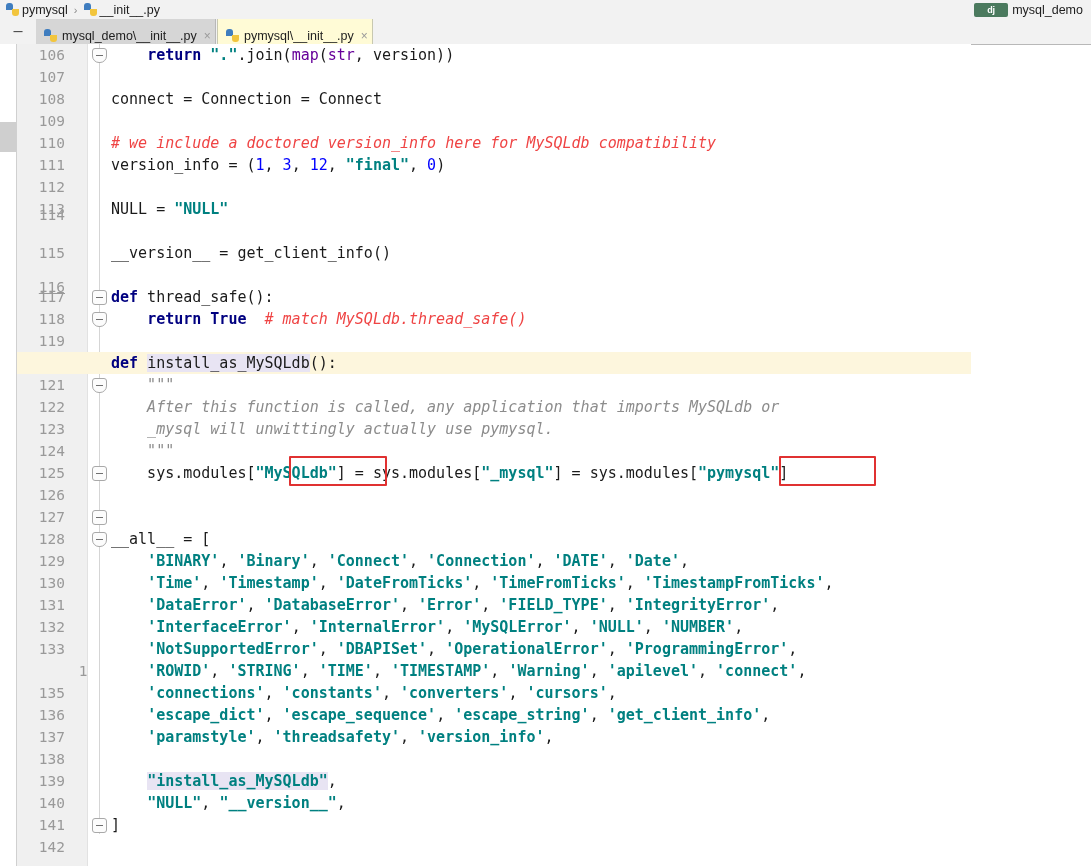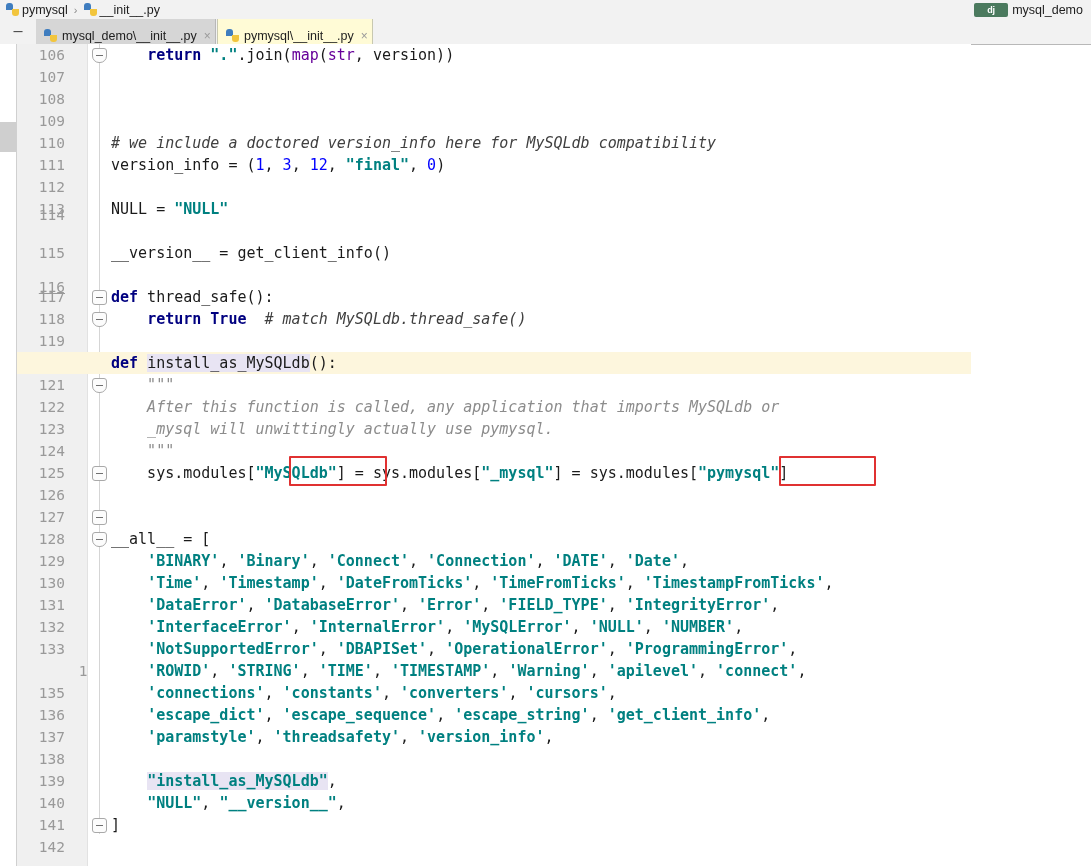--- a/index.html
+++ b/index.html
@@ -98,21 +98,21 @@
     position:absolute;left:0;width:980px;height:22px;line-height:22px;
     font-family:"DejaVu Sans Mono",monospace;font-size:15px;color:#1a1a1a;
     white-space:pre;
   }
   .hl-row{
     position:absolute;left:0;width:1074px;height:22px;background:#fdf6dd;
   }
   .kw{color:#000080;font-weight:bold;}
   .str{color:#008080;font-weight:bold;}
   .num{color:#0000ff;}
-  .cmt{color:#404040;font-style:italic;}
+  .cmt{color:#ef4444;font-style:italic;}
   .doc{color:#8c8c8c;font-style:italic;}
   .bi{color:#660099;}
   .occ{background:#e8e4f3;}
   .plain{color:#1a1a1a;}
 
   
   .redbox{position:absolute;border:2px solid #e03131;box-sizing:border-box;border-radius:1px;}
 
   .vsep{position:absolute;left:0;top:0;width:1px;height:822px;background:#dcdcdc;}
 </style>
@@ -211,20 +211,21 @@
     <div class="fold cap" style="top:488px;"></div>
     <div class="fold" style="top:774px;"></div>
   </div>
 
   <div class="hl-row" style="top:308px;"></div>
 
   <div class="code">
 
     <div class="row" style="top:0px;"><span class="plain">    </span><span class="kw">return</span><span class="plain"> </span><span class="str">"."</span><span class="plain">.join(</span><span class="bi">map</span><span class="plain">(</span><span class="bi">str</span><span class="plain">, version))</span></div>
     <div class="row" style="top:22px;"></div>
+    <div class="row" style="top:44px;"><span class="plain">connect = Connection = Connect</span></div>
     <div class="row" style="top:66px;"></div>
     <div class="row" style="top:88px;"><span class="cmt"># we include a doctored version_info here for MySQLdb compatibility</span></div>
     <div class="row" style="top:110px;"><span class="plain">version_info = (</span><span class="num">1</span><span class="plain">, </span><span class="num">3</span><span class="plain">, </span><span class="num">12</span><span class="plain">, </span><span class="str">"final"</span><span class="plain">, </span><span class="num">0</span><span class="plain">)</span></div>
     <div class="row" style="top:132px;"></div>
     <div class="row" style="top:154px;"><span class="plain">NULL = </span><span class="str">"NULL"</span></div>
     <div class="row" style="top:176px;"></div>
     <div class="row" style="top:198px;"><span class="plain">__version__ = get_client_info()</span></div>
     <div class="row" style="top:220px;"></div>
     <div class="row" style="top:242px;"><span class="kw">def</span><span class="plain"> thread_safe():</span></div>
     <div class="row" style="top:264px;"><span class="plain">    </span><span class="kw">return</span><span class="plain"> </span><span class="kw">True</span><span class="plain">  </span><span class="cmt"># match MySQLdb.thread_safe()</span></div>

